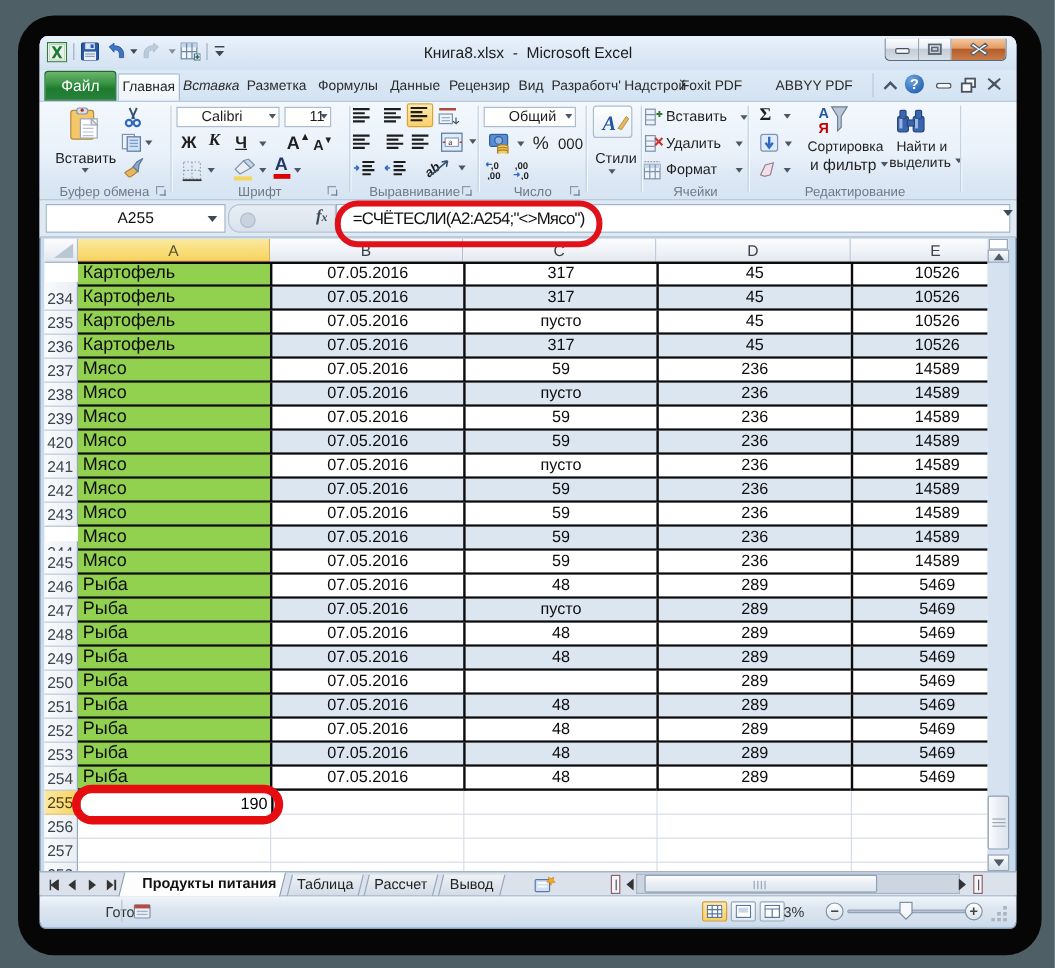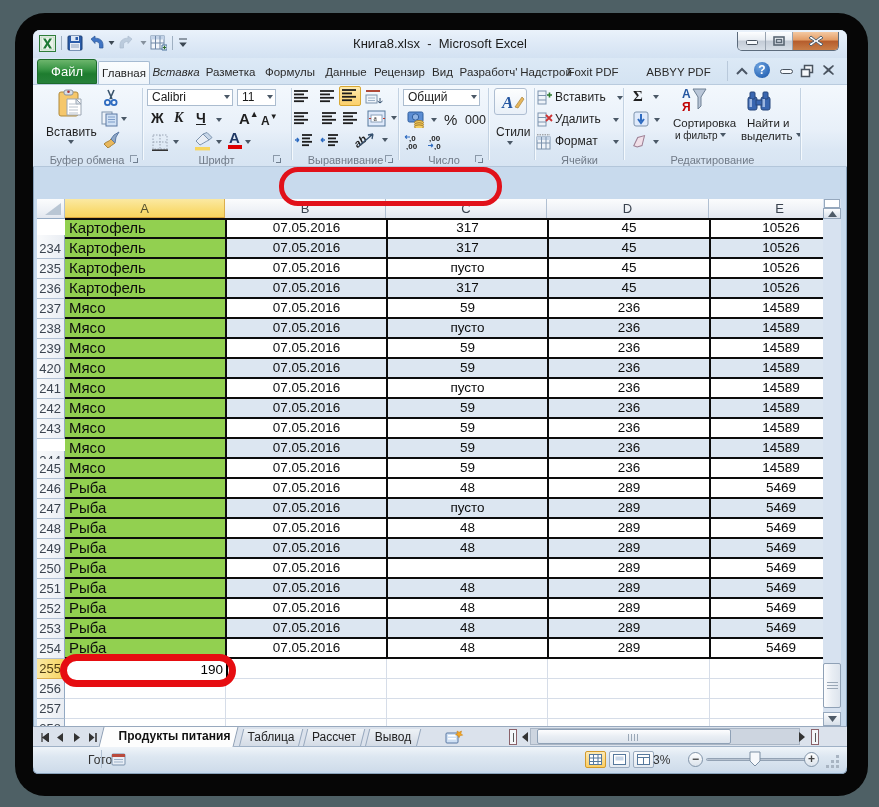--- a/index.html
+++ b/index.html
@@ -33,21 +33,21 @@
 
 .ribbon {position:absolute;left:0;top:54px;width:814px;height:83px;
   background:linear-gradient(#f3f8fd,#e8f0f9 55%,#dbe7f4 80%,#d7e4f2);
   border-top:1px solid #b9cbde;border-bottom:1px solid #b3c6da;}
 .gsep {position:absolute;top:3px;height:72px;width:1px;background:#c3d2e2;box-shadow:1px 0 0 #f4f9fd;}
 .glabel {position:absolute;top:69px;height:13px;font-size:11px;color:#707a87;text-align:center;white-space:nowrap;}
 .launch {position:absolute;width:7px;height:7px;border-left:1px solid #8b99a9;border-top:1px solid #8b99a9;}
 .launch:after {content:"";position:absolute;right:-1px;bottom:-1px;width:4px;height:4px;
   border-right:1.5px solid #6e7d8e;border-bottom:1.5px solid #6e7d8e;}
 .combo {position:absolute;background:#fff;border:1px solid #abbccf;font-size:12px;color:#1a1a1a;
-  padding-left:4px;line-height:14px;}
+  padding-left:20px;line-height:14px;}
 .cdn {position:absolute;right:2px;top:5px;width:0;height:0;border:3.5px solid transparent;border-top:4px solid #4a5866;}
 .dn {display:inline-block;width:0;height:0;border:3px solid transparent;border-top:4px solid #4a5866;vertical-align:middle;}
 .rbtxt {position:absolute;font-size:12px;color:#1f1f1f;white-space:nowrap;}
 
 .fbar {position:absolute;left:0;top:137px;width:814px;height:31px;background:#dfe9f4;
   border-bottom:1px solid #a9bccf;}
 .nbox {position:absolute;left:5px;top:3px;width:150px;height:24px;background:#fff;border:1px solid #9fb4c9;
   font-size:13px;color:#111;text-align:center;line-height:22px;}
 .fxpill {position:absolute;left:157px;top:3px;width:90px;height:24px;background:linear-gradient(#e9eef4,#d9e2ec);
   border:1px solid #b4c4d4;border-radius:10px 0 0 10px;}
@@ -418,37 +418,46 @@
 <svg style="position:absolute;left:598px;top:49px;" width="18" height="15" viewBox="0 0 18 15">
         <path d="M2 10 L8 3 L15 3 L10 12 L5 12 Z" fill="#f0dfe8" stroke="#9b7d92" transform="rotate(-15 9 8)"></path>
       </svg>
 <div style="position:absolute;left:620px;top:55px;" class="dn"></div>
 <svg style="position:absolute;left:648px;top:2px;" width="26" height="28" viewBox="0 0 26 28">
  <text x="1" y="11" font-size="12" font-weight="bold" fill="#2456a0">А</text>
  <text x="1" y="24" font-size="12" font-weight="bold" fill="#c00000">Я</text>
  <path d="M12 2 h13 l-5 8 v9 l-3 3 v-12 z" fill="#b9c6d8" stroke="#6e8094"></path>
 </svg>
 <div class="rbtxt" style="left:640px;top:32px;font-size:11.5px;">Сортировка</div>
-<div class="rbtxt" style="left:642px;top:45px;font-size:10px;">и фильтр <span class="dn"></span></div>
+<div class="rbtxt" style="left:642px;top:45px;font-size:13px;">и фильтр <span class="dn"></span></div>
 <svg style="position:absolute;left:712px;top:2px;" width="28" height="28" viewBox="0 0 28 28">
  <g fill="#3a66b0" stroke="#27477c">
   <rect x="3" y="10" width="9" height="13" rx="2"></rect>
           <rect x="16" y="10" width="9" height="13" rx="2"></rect>
   <rect x="5" y="5" width="5" height="7" rx="1"></rect>
           <rect x="18" y="5" width="5" height="7" rx="1"></rect>
   <rect x="11" y="13" width="6" height="5"></rect>
  </g>
  <rect x="4.5" y="12" width="2.5" height="8" fill="#9db6e0"></rect>
         <rect x="17.5" y="12" width="2.5" height="8" fill="#9db6e0"></rect>
 </svg>
 <div class="rbtxt" style="left:714px;top:32px;font-size:11.5px;">Найти и</div>
 <div class="rbtxt" style="left:708px;top:45px;font-size:11.5px;">выделить <span class="dn"></span></div>
 <div class="glabel" style="left:592px;width:175px;">Редактирование</div>
 <div class="gsep" style="left:767px;"></div>
     </div>
+  <div class="fbar">
+    <div class="nbox">A255<span style="position:absolute;right:6px;top:9px;width:0;height:0;border:4px solid transparent;border-top:5px solid #3c4854;"></span></div>
+    <div class="fxpill">
+       <div style="position:absolute;left:9px;top:6px;width:13px;height:13px;border-radius:50%;background:#c9d3df;border:1px solid #b0bccb;"></div>
+       <div style="position:absolute;right:6px;top:2px;font-size:14px;font-style:italic;font-weight:bold;color:#3e4a58;font-family:'Liberation Serif',serif;">f<span style="font-size:10px;">x</span></div>
+    </div>
+    <div class="finput">=СЧЁТЕСЛИ(A2:A254;"&lt;&gt;Мясо")</div>
+    <div style="position:absolute;right:3px;top:8px;width:0;height:0;border:4px solid transparent;border-top:5px solid #3c4854;"></div>
+  </div>
   <div class="grid">
     <div class="ch" style="left:0;width:28px;">
         <svg width="27" height="19">
           <path d="M24 4 L24 16 L8 16 Z" fill="#b9c6d4"></path>
         </svg>
       </div>
     <div class="ch sel" style="left:28px;width:160px;">A</div>
     <div class="ch" style="left:188px;width:161px;">B</div>
     <div class="ch" style="left:349px;width:161px;">C</div>
     <div class="ch" style="left:510px;width:162px;">D</div>

